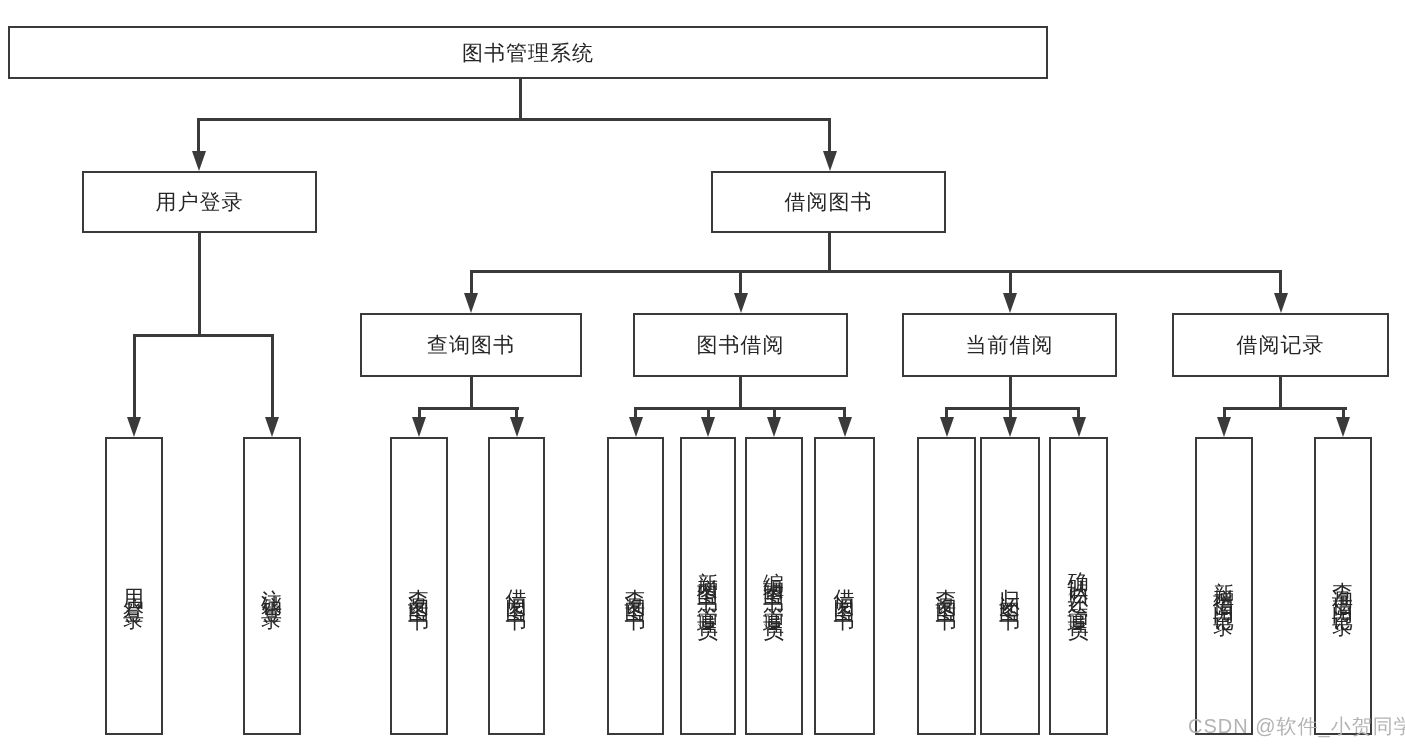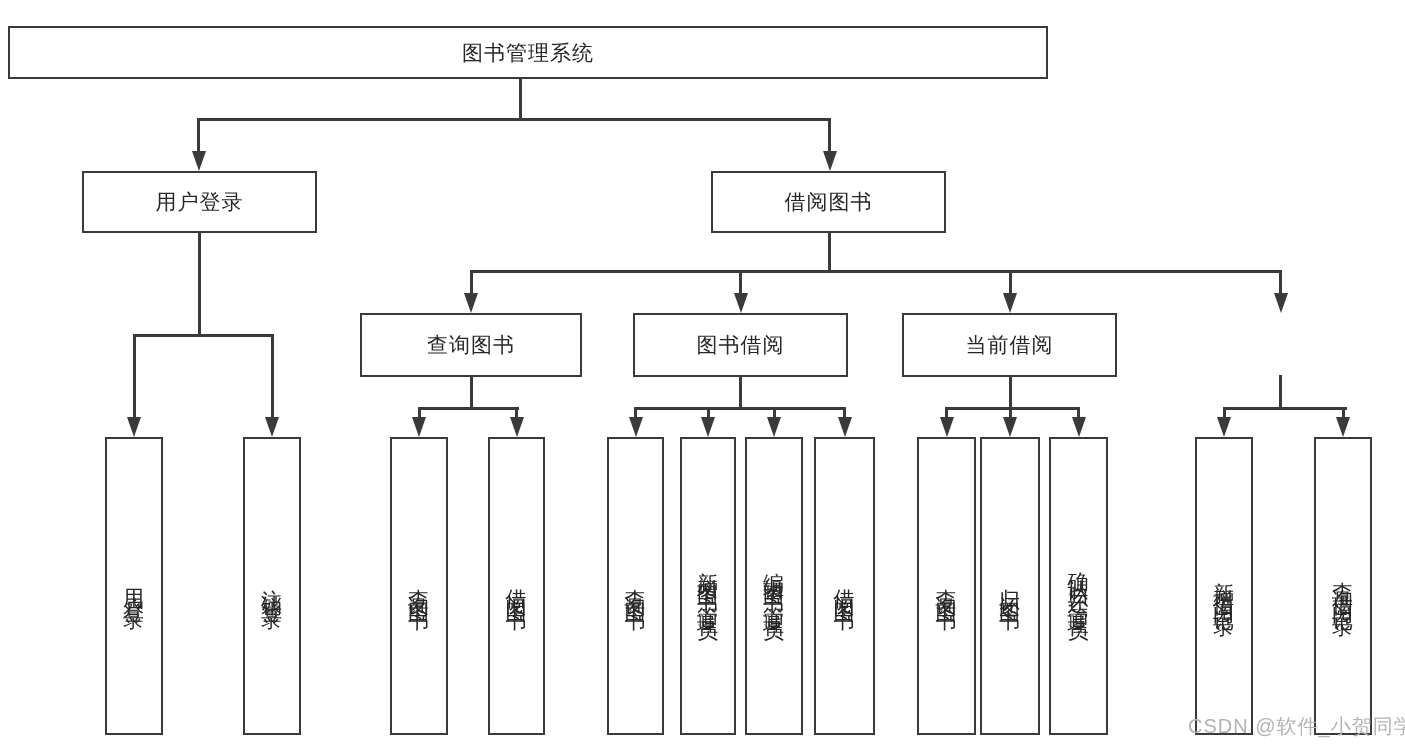--- a/index.html
+++ b/index.html
@@ -126,20 +126,23 @@
 
   <div class="box" style="left:360px;top:313px;width:222px;height:64px;">
     <span class="hlabel">查询图书</span>
   </div>
   <div class="box" style="left:902px;top:313px;width:215px;height:64px;">
     <span class="hlabel">当前借阅</span>
   </div>
   <div class="box" style="left:633px;top:313px;width:215px;height:64px;">
     <span class="hlabel">图书借阅</span>
   </div>
+  <div class="box" style="left:1172px;top:313px;width:217px;height:64px;">
+    <span class="hlabel">借阅记录</span>
+  </div>
 
   <div class="box leaf" style="left:105px;width:58px;">
     <span class="vtext">用户登录</span>
   </div>
   <div class="box leaf" style="left:243px;width:58px;">
     <span class="vtext">注销登录</span>
   </div>
 
   <div class="box leaf" style="left:390px;width:58px;">
     <span class="vtext">查询图书</span>

